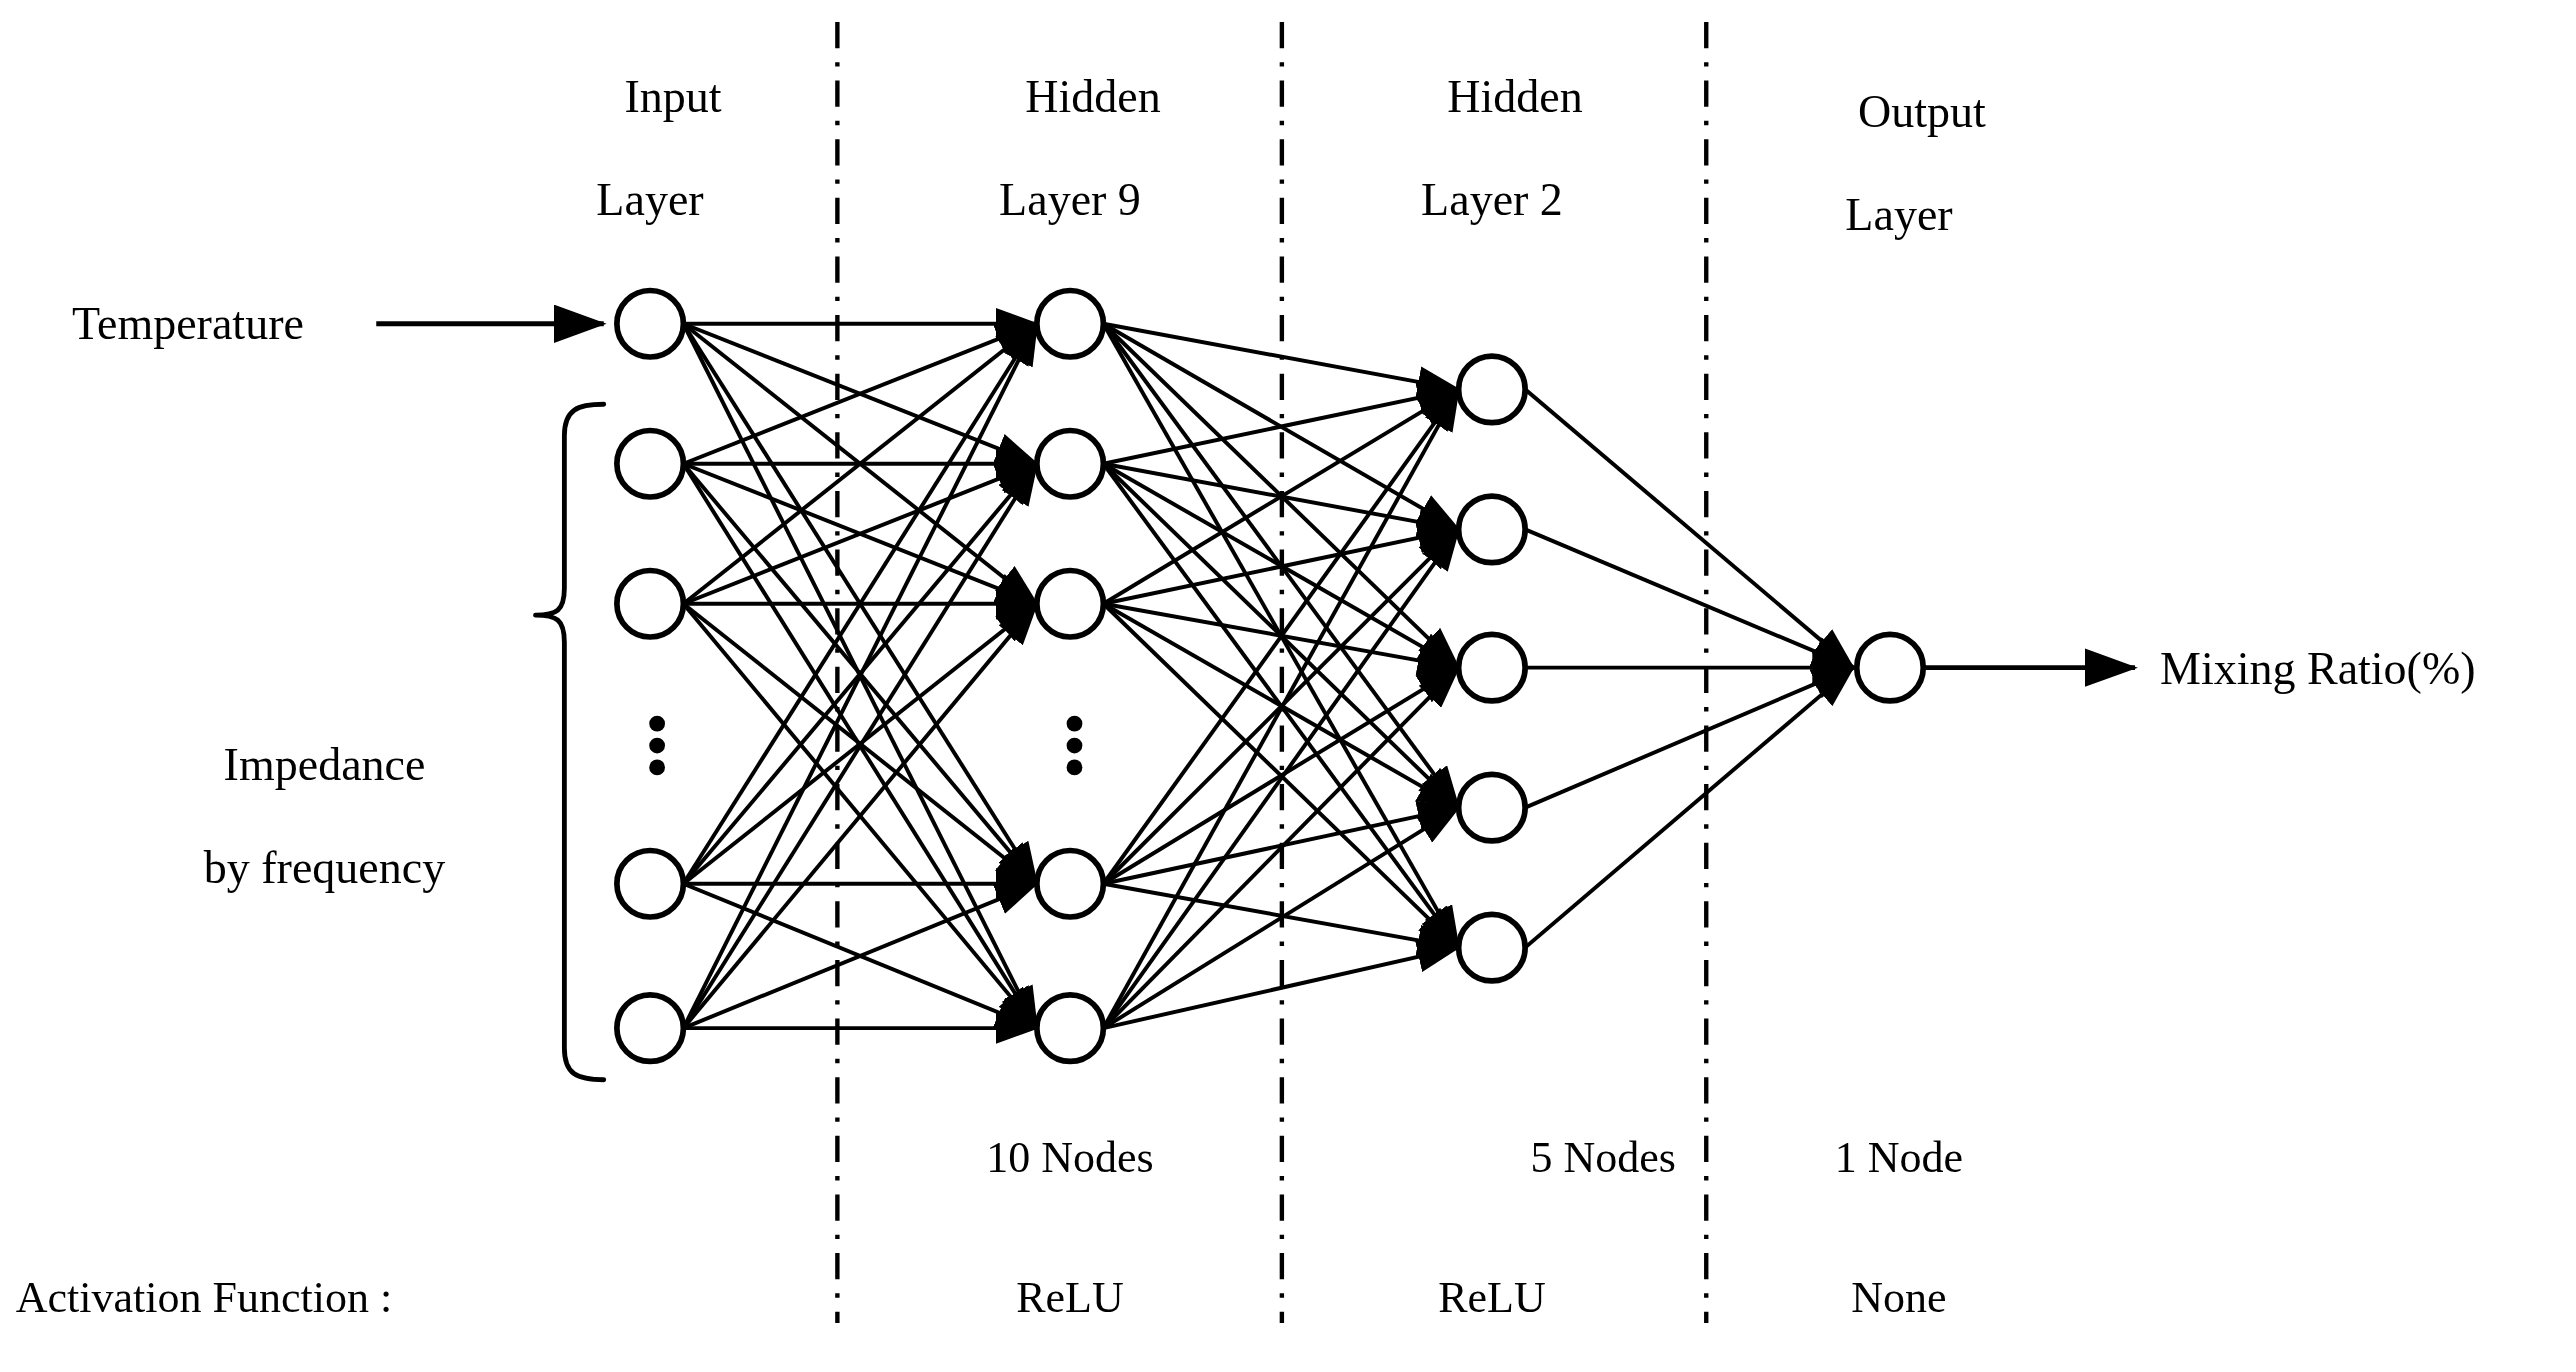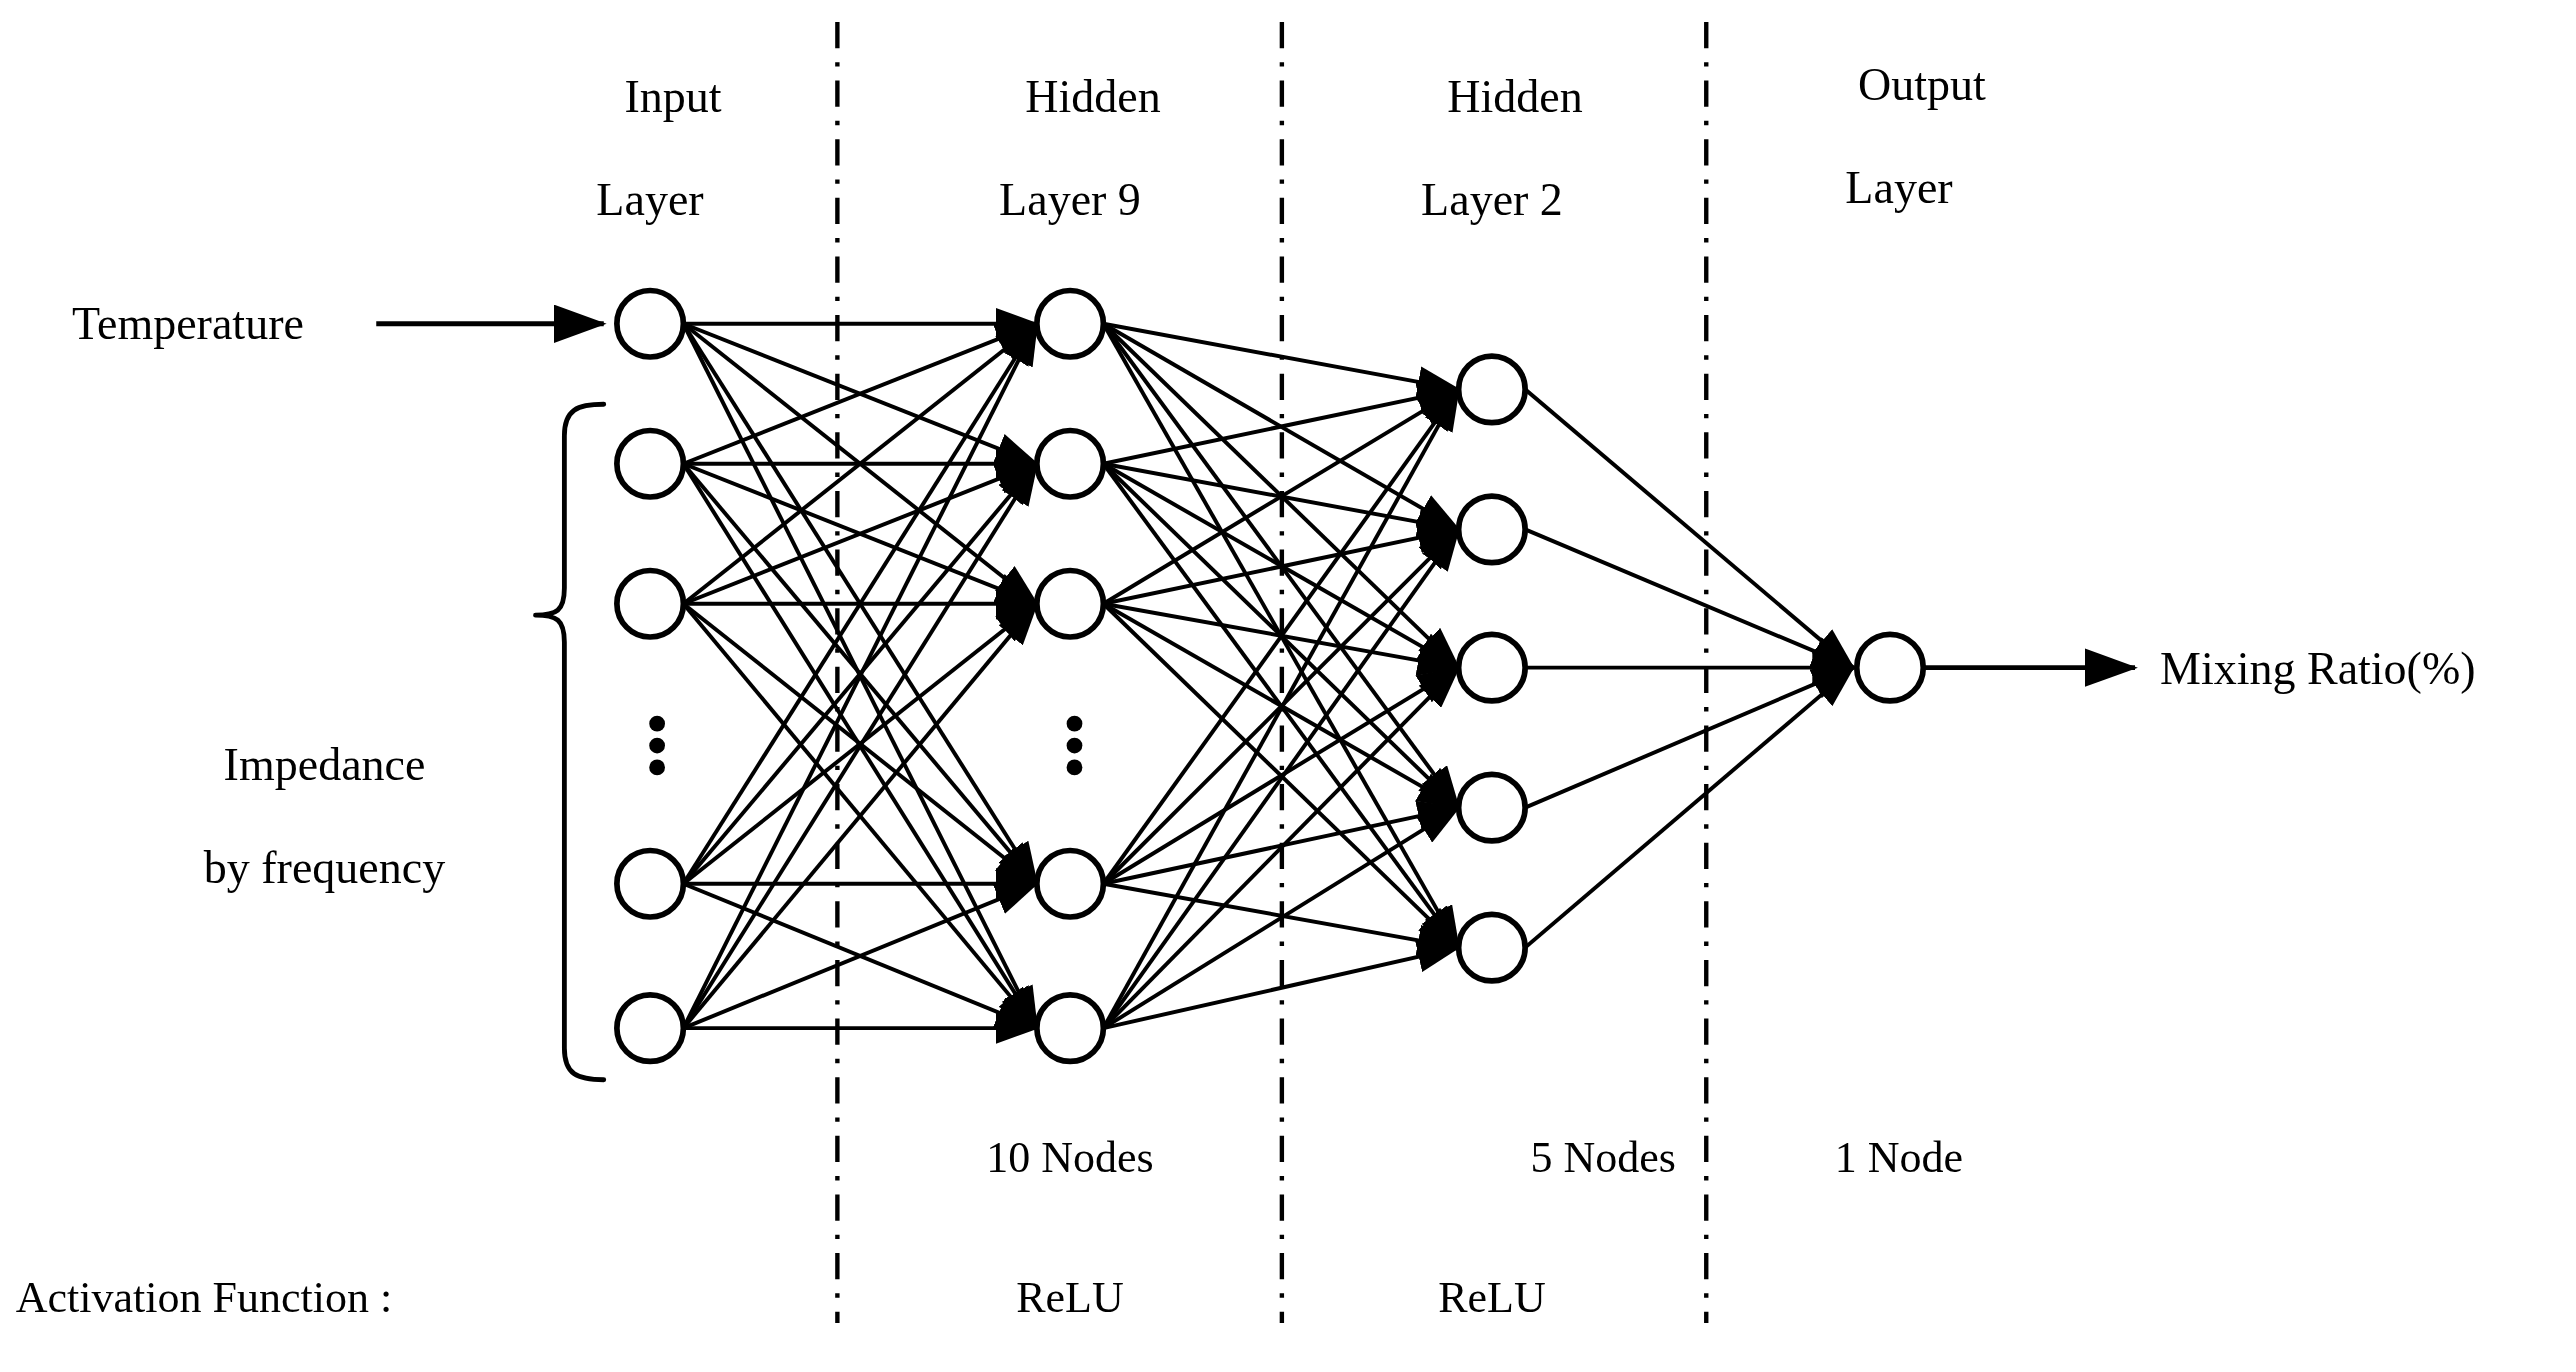--- a/index.html
+++ b/index.html
@@ -209,36 +209,37 @@
     <span class="l2">Layer</span>
   </div>
   <div class="lbl layer-head" style="left:886px; top:19px;">
     <span>Hidden</span>
     <span class="l2">Layer 9</span>
   </div>
   <div class="lbl layer-head" style="left:1308px; top:19px;">
     <span>Hidden</span>
     <span class="l2">Layer 2</span>
   </div>
-  <div class="lbl layer-head" style="left:1715px; top:7px;">
+  <div class="lbl layer-head" style="left:1715px; top:34px;">
     <span>Output</span>
     <span class="l2">Layer</span>
   </div>
 
   <div class="lbl side-label" style="left:13px; top:298px; width:350px;">Temperature</div>
 
   <div class="lbl out-label" style="left:2160px; top:643px;">Mixing Ratio(%)</div>
 
   <div class="lbl side-label" style="left:96px; top:687px; width:411px;">
     <span>Impedance</span><br>
     <span>by frequency</span>
   </div>
 
   <div class="lbl node-count" style="left:886px; top:1133px;">10 Nodes</div>
   <div class="lbl node-count" style="left:1308px; top:1133px;text-align:right;">5 Nodes</div>
   <div class="lbl node-count" style="left:1715px; top:1133px;">1 Node</div>
 
   <div class="lbl act-caption" style="left:15.8px; top:1273px;">Activation Function :</div>
   <div class="lbl act-val" style="left:886px; top:1273px;">ReLU</div>
   <div class="lbl act-val" style="left:1308px; top:1273px;">ReLU</div>
+  <div class="lbl act-val" style="left:1715px; top:1273px;">None</div>
 
 </div>
 
 
 </body></html>

